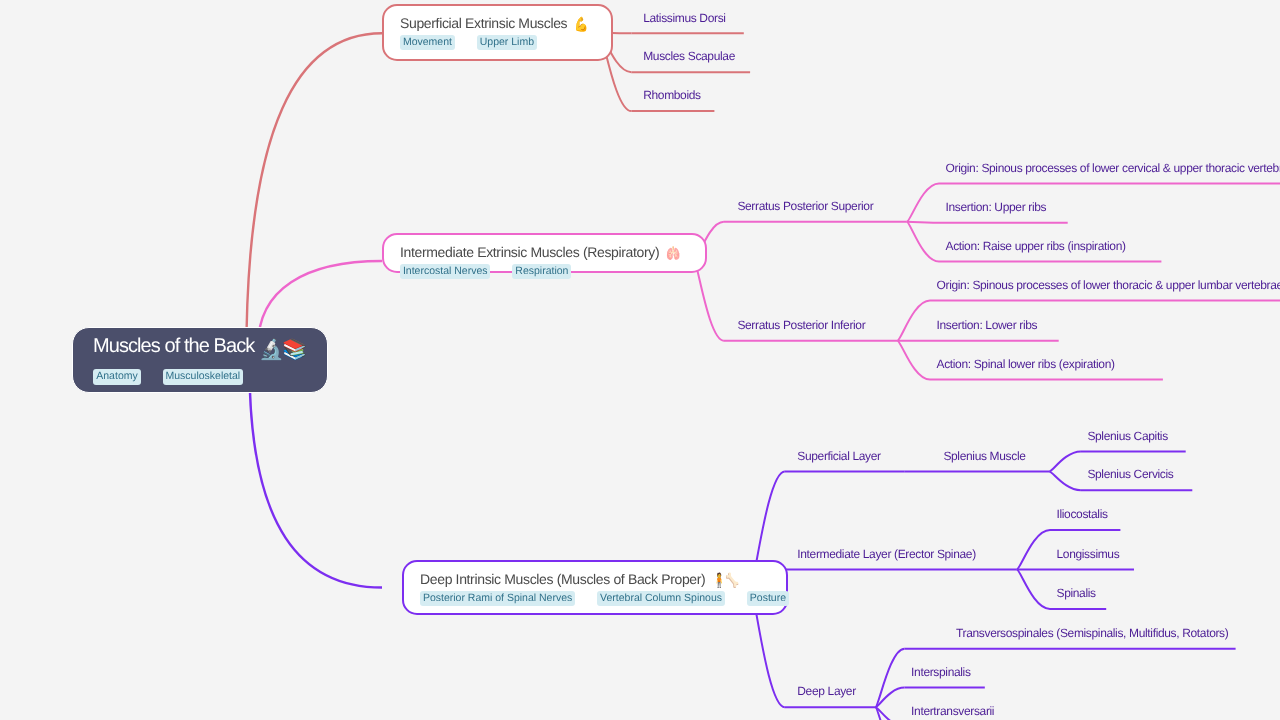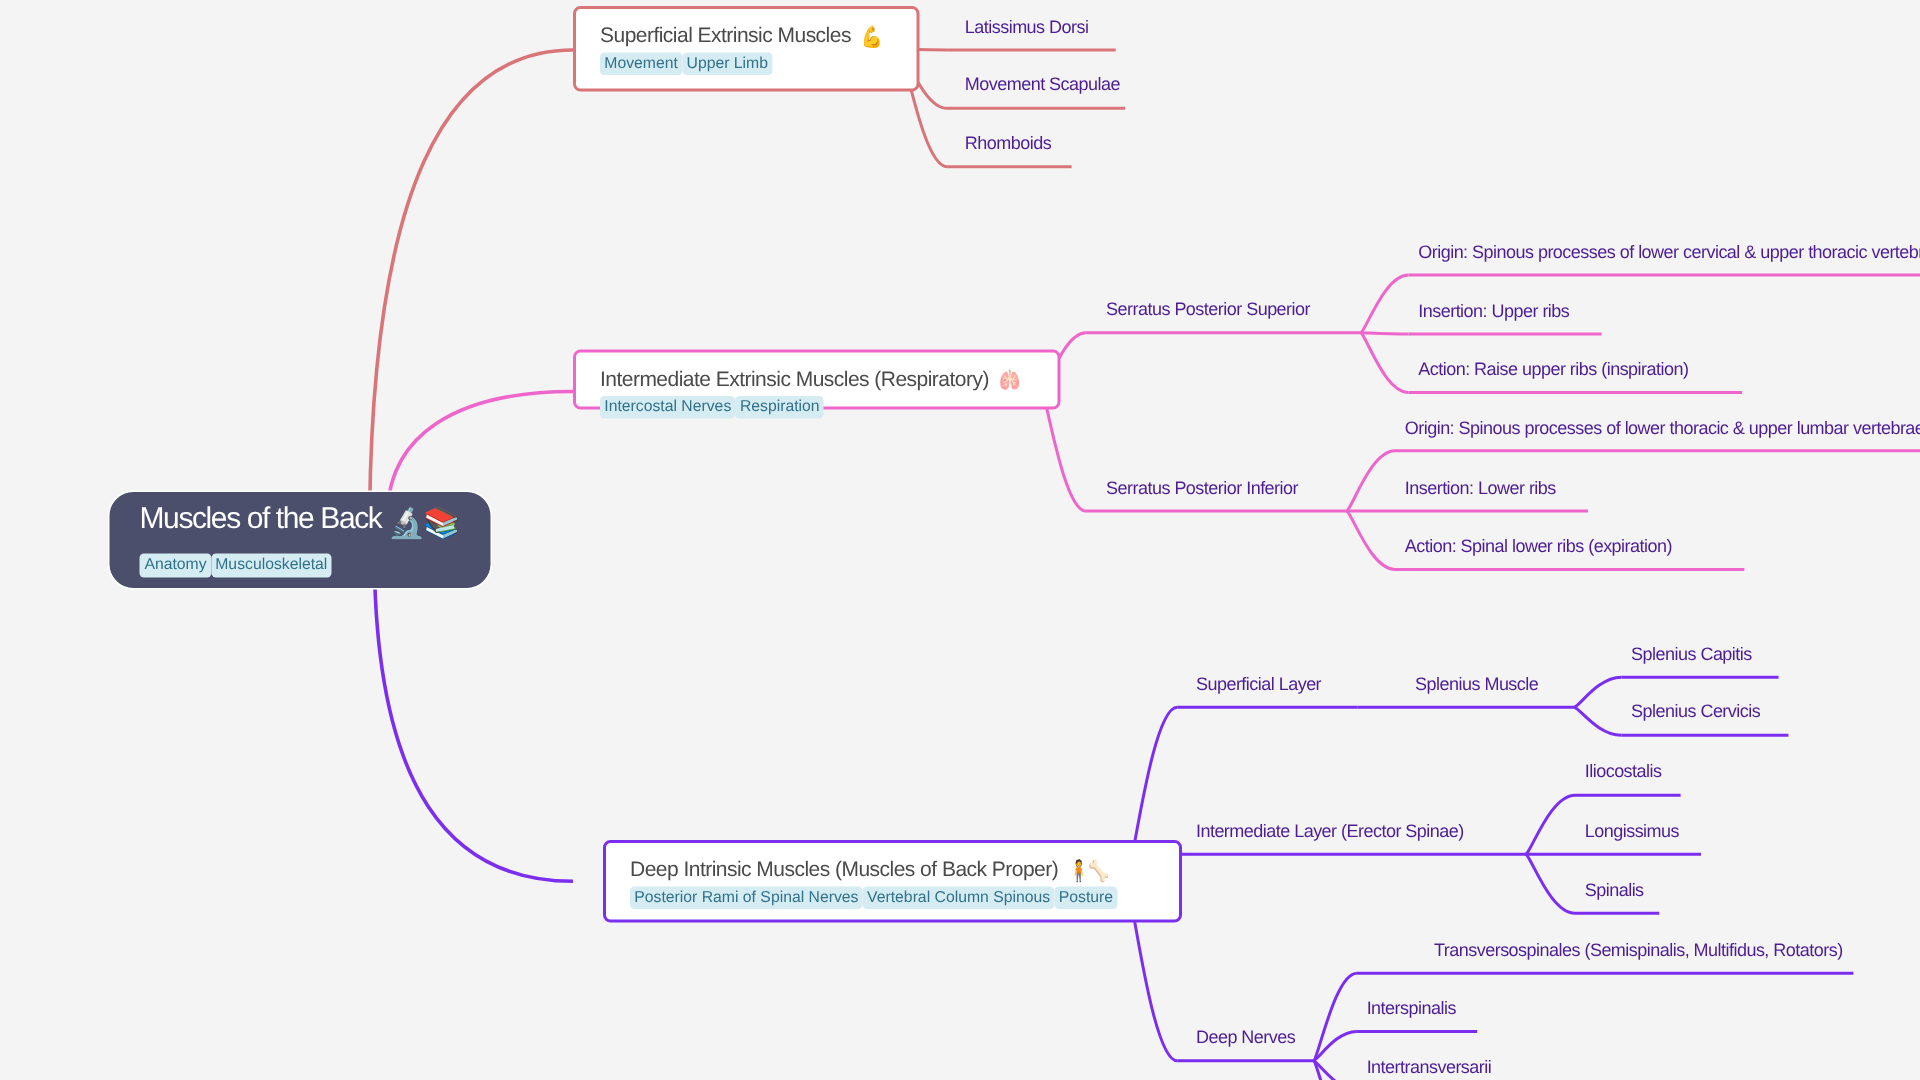--- a/index.html
+++ b/index.html
@@ -2,26 +2,26 @@
 <html><head>
 <meta charset="utf-8">
 <title>Muscles of the Back</title>
 <style>
 html,body{margin:0;padding:0}
 body{width:1280px;height:720px;overflow:hidden;background:#f4f4f4;
      font-family:"Liberation Sans",sans-serif;
      -webkit-font-smoothing:antialiased;text-rendering:geometricPrecision;}
 #map{position:relative;width:1280px;height:720px;overflow:hidden}
 svg.links{position:absolute;left:0;top:0;width:1280px;height:720px}
-.nodebox{position:absolute;box-sizing:border-box;border-radius:5px;background:#fff}
+.nodebox{position:absolute;box-sizing:border-box;border-radius:15px;background:#fff}
 .rootbox{position:absolute;box-sizing:border-box;border-radius:17px;background:#4b4f6b;
    border:1.5px solid #fff}
 .title{position:absolute;white-space:nowrap;font-size:14px;letter-spacing:-0.35px;color:#4a4a4a;line-height:1}
 .roottitle{position:absolute;white-space:nowrap;font-size:20px;letter-spacing:-0.93px;color:#fff;line-height:1}
-.tagrow{position:absolute;display:flex;gap:0;white-space:nowrap;align-items:flex-start}
+.tagrow{position:absolute;display:flex;gap:22px;white-space:nowrap;align-items:flex-start}
 .tag{background:#d5ecf2;color:#31718a;font-size:10.5px;
      border-radius:3px;padding:0 2.9px;line-height:15.9px;height:15.9px;white-space:nowrap;display:inline-block}
 .leaf{position:absolute;white-space:nowrap;font-size:12px;letter-spacing:-0.35px;color:#4c1d95;line-height:1}
 .emo{font-size:20px;letter-spacing:-1.5px;vertical-align:-3.5px}
 .bemo{font-size:14px;letter-spacing:-1px;vertical-align:-1.2px;display:inline-block;transform:scaleX(0.82);transform-origin:left center;margin-left:3.5px}
 </style>
 </head>
 <body>
 
 <div id="map">
@@ -98,36 +98,36 @@
     </div>
 <div class="nodebox" style="left: 402px; top: 560px; width: 386px; height: 55px; border: 2.4px solid rgb(124, 46, 240);">
       <div class="title" style="left:16px;top:9.5px"><span>Deep Intrinsic Muscles (Muscles of Back Proper)</span> <span class="bemo">🧍🦴</span></div>
       <div class="tagrow" style="left:16px;top:28.6px">
         <span class="tag">Posterior Rami of Spinal Nerves</span>
         <span class="tag">Vertebral Column Spinous</span>
         <span class="tag">Posture</span>
       </div>
     </div>
 <div class="leaf" style="left:643.2px;top:11.5px">Latissimus Dorsi</div>
-<div class="leaf" style="left:643.2px;top:50.4px">Movement Scapulae</div>
+<div class="leaf" style="left:643.2px;top:50.4px">Muscles Scapulae</div>
 <div class="leaf" style="left:643.2px;top:89.3px">Rhomboids</div>
 <div class="leaf" style="left:737.4px;top:200px">Serratus Posterior Superior</div>
 <div class="leaf" style="left:945.5px;top:161.6px">Origin: Spinous processes of lower cervical &amp; upper thoracic vertebrae</div>
 <div class="leaf" style="left:945.5px;top:200.9px">Insertion: Upper ribs</div>
 <div class="leaf" style="left:945.5px;top:239.8px">Action: Raise upper ribs (inspiration)</div>
 <div class="leaf" style="left:737.4px;top:318.9px">Serratus Posterior Inferior</div>
 <div class="leaf" style="left:936.5px;top:278.7px">Origin: Spinous processes of lower thoracic &amp; upper lumbar vertebrae</div>
 <div class="leaf" style="left:936.5px;top:318.9px">Insertion: Lower ribs</div>
 <div class="leaf" style="left:936.5px;top:357.8px">Action: Spinal lower ribs (expiration)</div>
 <div class="leaf" style="left:797.3px;top:449.7px">Superficial Layer</div>
 <div class="leaf" style="left:943.4px;top:449.7px">Splenius Muscle</div>
 <div class="leaf" style="left:1087.4px;top:429.7px">Splenius Capitis</div>
 <div class="leaf" style="left:1087.4px;top:468.4px">Splenius Cervicis</div>
 <div class="leaf" style="left:797.3px;top:547.7px">Intermediate Layer (Erector Spinae)</div>
 <div class="leaf" style="left:1056.5px;top:508.3px">Iliocostalis</div>
 <div class="leaf" style="left:1056.5px;top:547.7px">Longissimus</div>
 <div class="leaf" style="left:1056.5px;top:587.1px">Spinalis</div>
-<div class="leaf" style="left:797.3px;top:685.4px">Deep Nerves</div>
+<div class="leaf" style="left:797.3px;top:685.4px">Deep Layer</div>
 <div class="leaf" style="left:956px;top:627px">Transversospinales (Semispinalis, Multifidus, Rotators)</div>
 <div class="leaf" style="left:911.1px;top:665.8px">Interspinalis</div>
 <div class="leaf" style="left:911.1px;top:704.7px">Intertransversarii</div>
 
 </div>
 
 </body></html>

